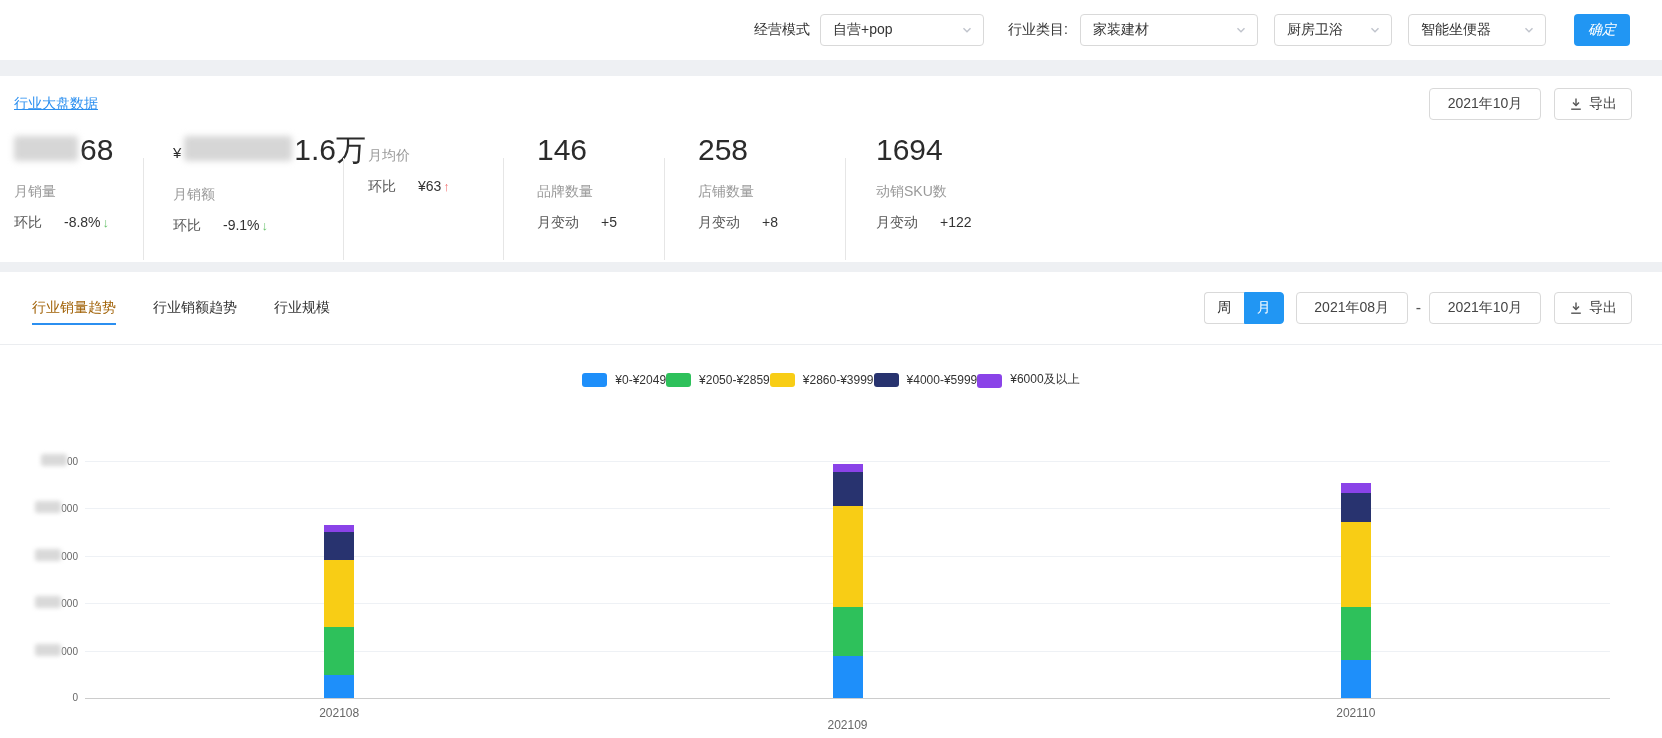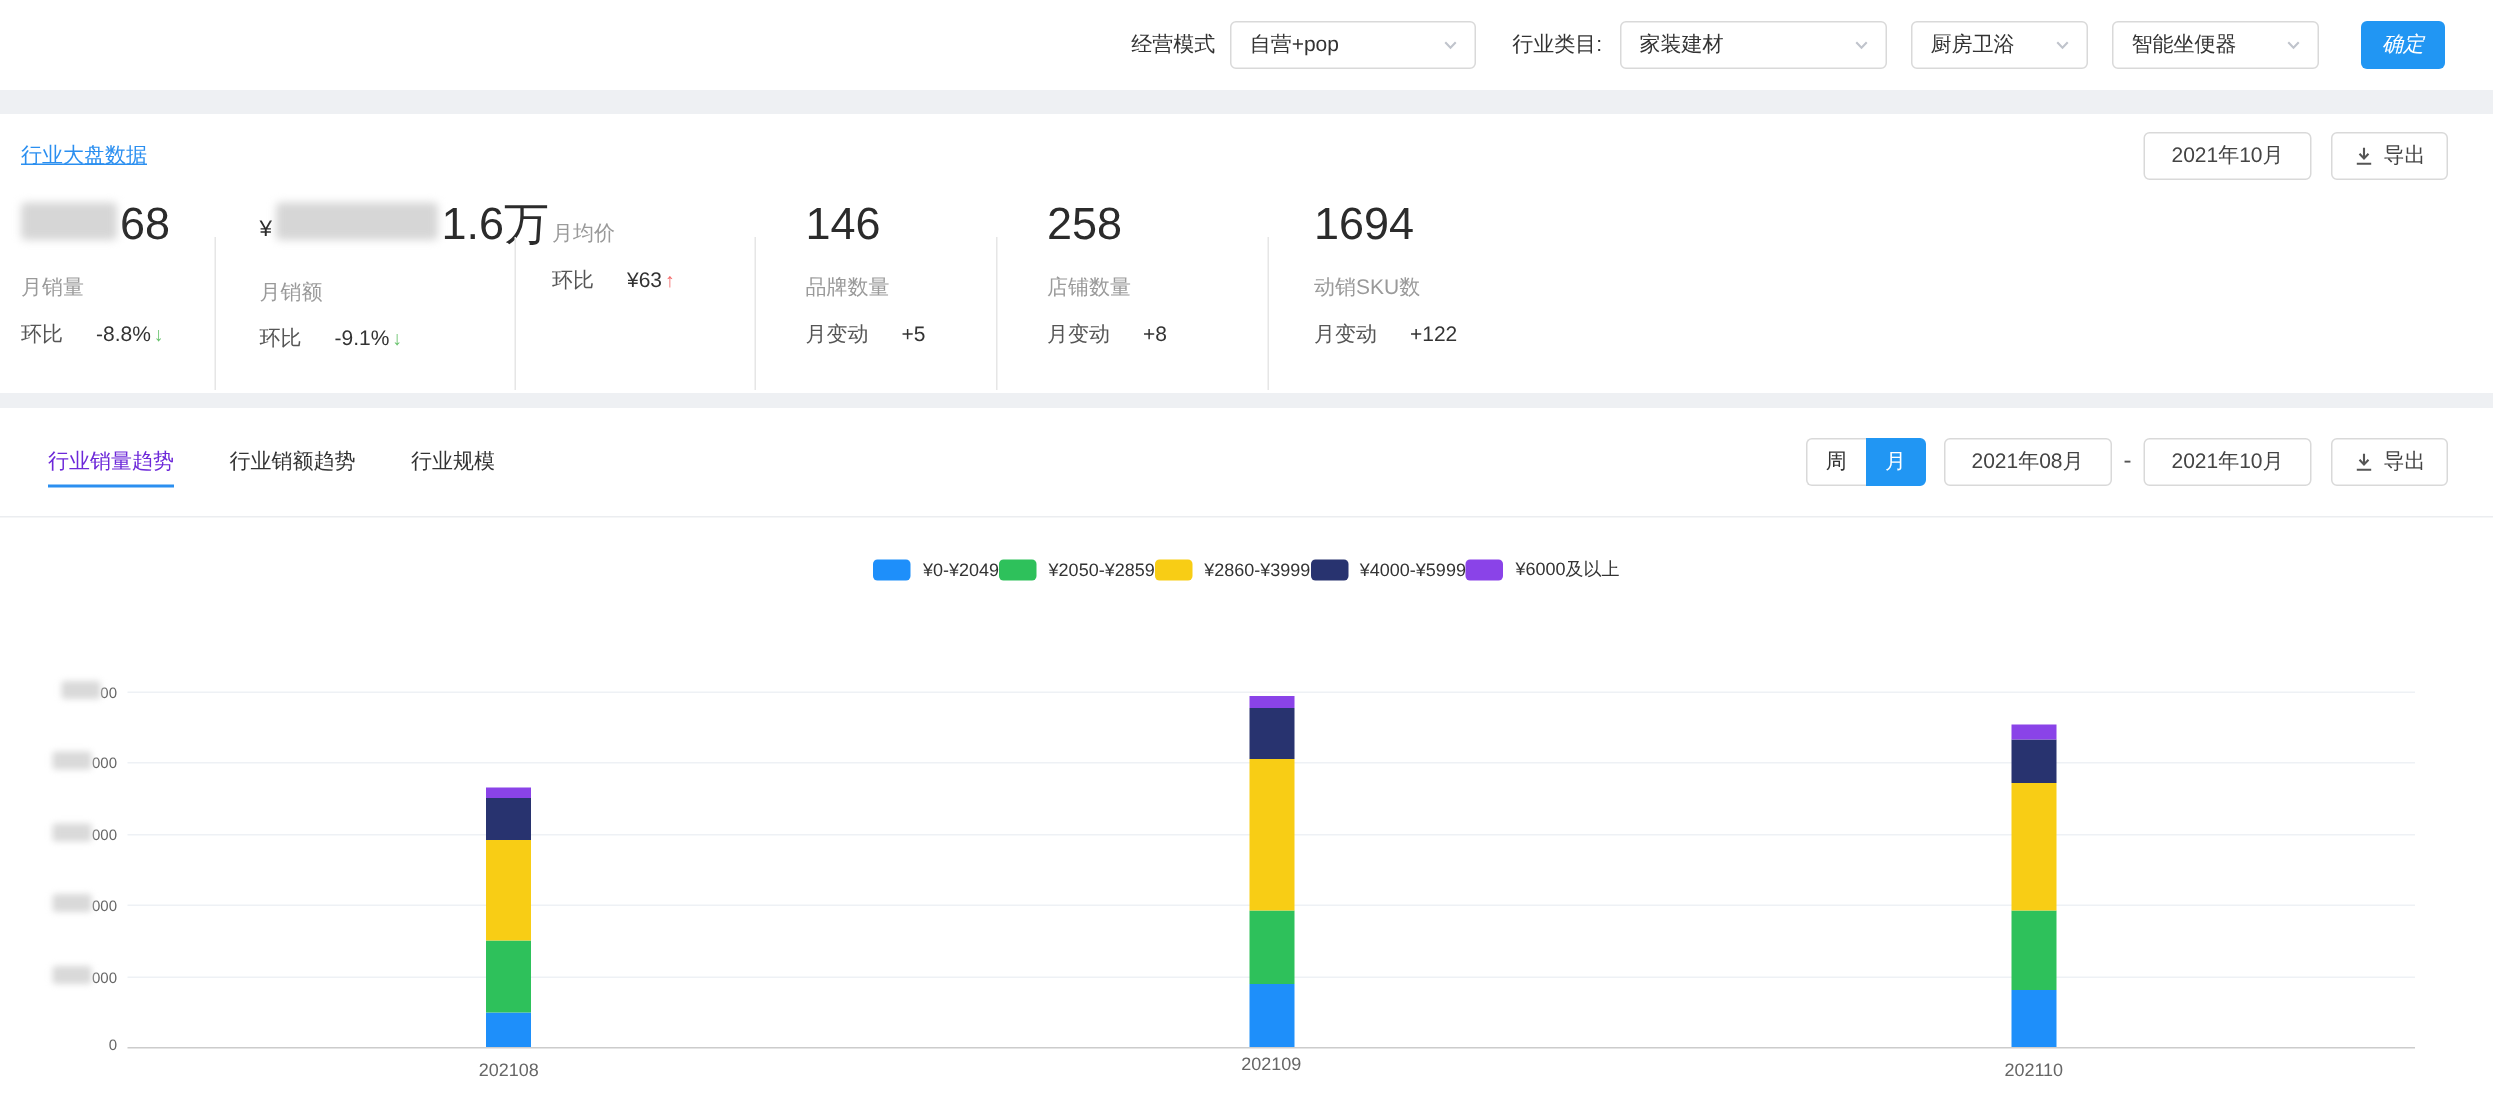--- a/index.html
+++ b/index.html
@@ -34,33 +34,33 @@
   .stat-label{color:#9a9a9a;font-size:14px;margin-top:15px;}
   .stat-sub{margin-top:13px;font-size:14px;color:#555;white-space:nowrap;}
   .stat-sub .sub-val{color:#333;margin-left:22px;}
   .arr-down{color:#67c26b;margin-left:2px;font-size:13px;}
   .arr-up{color:#f36c6c;margin-left:2px;font-size:13px;}
   .card2{margin-top:10px;height:466px;position:relative;box-sizing:border-box;}
   .c2-head{height:73px;border-bottom:1px solid #ebedf0;display:flex;align-items:center;
     padding:0 30px 0 32px;box-sizing:border-box;}
   .tabs{display:flex;align-items:center;}
   .tab{font-size:14px;color:#333;margin-right:37px;padding:8px 0;cursor:pointer;}
-  .tab.active{color:#6d28d9;border-bottom:2px solid #2b8ff0;padding-bottom:6px;}
+  .tab.active{color:#a16207;border-bottom:2px solid #2b8ff0;padding-bottom:6px;}
   .c2-controls{margin-left:auto;display:flex;align-items:center;}
   .seg-group{display:flex;margin-right:12px;}
   .seg{height:32px;min-width:40px;box-sizing:border-box;display:inline-flex;align-items:center;
     justify-content:center;font-size:14px;border:1px solid #d9d9d9;background:#fff;color:#333;cursor:pointer;}
   .seg:first-child{border-radius:4px 0 0 4px;border-right:none;}
   .seg:last-child{border-radius:0 4px 4px 0;}
   .seg.active{background:#2196f3;border-color:#2196f3;color:#fff;}
   .date-btn{min-width:112px;}
   .date-sep{margin:0 8px;color:#555;}
   .c2-export{margin-left:16px;}
   .legend{display:flex;justify-content:center;align-items:center;margin-top:26px;}
-  .legend-item{display:flex;align-items:center;margin:0 0;cursor:pointer;}
+  .legend-item{display:flex;align-items:flex-end;margin:0 0;cursor:pointer;}
   .swatch{width:25px;height:14px;border-radius:3px;margin-right:8px;}
   .legend-label{font-size:12px;color:#333;}
   .chart-wrap{position:absolute;left:0;right:0;top:126px;height:340px;}
   .gridline{position:absolute;height:1px;background:#eef1f5;}
   .axisline{position:absolute;height:1px;background:#ccc;}
   .ytick{position:absolute;width:78px;text-align:right;font-size:10px;color:#666;line-height:14px;}
   .ycensor{display:inline-block;width:26px;height:12px;background:#d9d9d9;border-radius:2px;
     filter:blur(2px);vertical-align:-1px;}
   .xlabel{position:absolute;width:90px;text-align:center;font-size:12px;color:#666;}
   .bar-seg{position:absolute;}
@@ -224,21 +224,21 @@
       <div class="bar-seg" style="left: 324.167px; width: 30px; top: 229.225px; height: 47.975px; background: rgb(46, 193, 91);"></div>
       <div class="bar-seg" style="left: 324.167px; width: 30px; top: 162.25px; height: 66.975px; background: rgb(248, 205, 21);"></div>
       <div class="bar-seg" style="left: 324.167px; width: 30px; top: 134.225px; height: 28.025px; background: rgb(40, 51, 111);"></div>
       <div class="bar-seg" style="left: 324.167px; width: 30px; top: 127.1px; height: 7.125px; background: rgb(138, 67, 232);"></div>
       <div class="xlabel" style="left: 294.167px; top: 308px;">202108</div>
       <div class="bar-seg" style="left: 832.5px; width: 30px; top: 258.2px; height: 41.8px; background: rgb(30, 143, 250);"></div>
       <div class="bar-seg" style="left: 832.5px; width: 30px; top: 209.275px; height: 48.925px; background: rgb(46, 193, 91);"></div>
       <div class="bar-seg" style="left: 832.5px; width: 30px; top: 108.1px; height: 101.175px; background: rgb(248, 205, 21);"></div>
       <div class="bar-seg" style="left: 832.5px; width: 30px; top: 73.9px; height: 34.2px; background: rgb(40, 51, 111);"></div>
       <div class="bar-seg" style="left: 832.5px; width: 30px; top: 65.825px; height: 8.075px; background: rgb(138, 67, 232);"></div>
-      <div class="xlabel" style="left: 802.5px; top: 304px;">202109</div>
+      <div class="xlabel" style="left: 802.5px; top: 320px;">202109</div>
       <div class="bar-seg" style="left: 1340.83px; width: 30px; top: 262px; height: 38px; background: rgb(30, 143, 250);"></div>
       <div class="bar-seg" style="left: 1340.83px; width: 30px; top: 208.8px; height: 53.2px; background: rgb(46, 193, 91);"></div>
       <div class="bar-seg" style="left: 1340.83px; width: 30px; top: 123.775px; height: 85.025px; background: rgb(248, 205, 21);"></div>
       <div class="bar-seg" style="left: 1340.83px; width: 30px; top: 94.8px; height: 28.975px; background: rgb(40, 51, 111);"></div>
       <div class="bar-seg" style="left: 1340.83px; width: 30px; top: 84.825px; height: 9.975px; background: rgb(138, 67, 232);"></div>
       <div class="xlabel" style="left: 1310.83px; top: 308px;">202110</div>
     </div>
 </div>
 
 </body></html>

